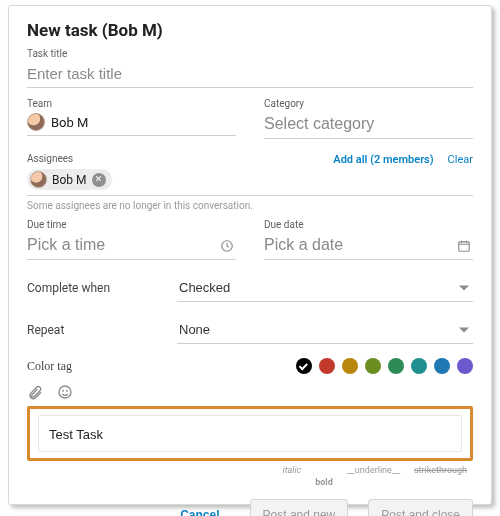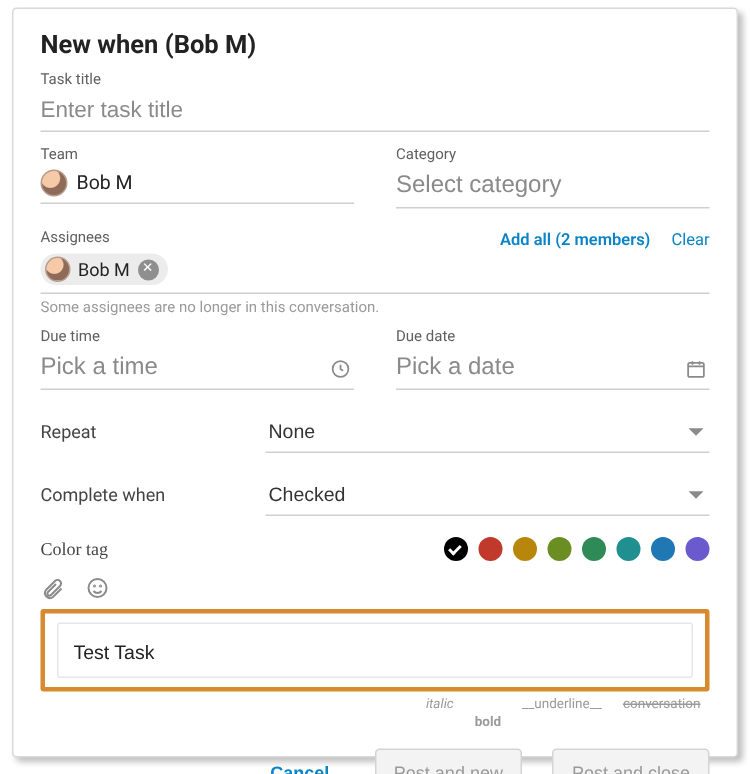--- a/index.html
+++ b/index.html
@@ -94,21 +94,21 @@
     background:#f3f3f3; color:#9a9a9a; cursor:not-allowed;
   }
   .btn.cancel { border:none; background:transparent; color:#0a84c6; font-weight:600; cursor:pointer; padding:8px 10px; }
   svg { display:block; }
 </style>
 </head>
 <body>
 
 <div class="modal">
 
-  <div class="title">New when (Bob M)</div>
+  <div class="title">New task (Bob M)</div>
 
   <div class="section">
     <div class="label">Task title</div>
     <input class="field-line ph" type="text" placeholder="Enter task title" style="">
   </div>
 
   <div class="row section">
     <div class="col">
       <div class="label">Team</div>
       <div class="team-row">
@@ -161,31 +161,31 @@
           <svg width="14" height="14" viewBox="0 0 24 24" fill="none" stroke="#8a8a8a" stroke-width="2">
             <rect x="3" y="5" width="18" height="16" rx="2"></rect>
               <path d="M3 9h18M8 3v4M16 3v4"></path>
           </svg>
         </span>
       </div>
     </div>
   </div>
 
   <div class="select-row">
+    <div class="select-label">Complete when</div>
+    <div class="select-field">
+      <input class="select-input" readonly="" value="Checked" style="">
+      <span class="caret"></span>
+    </div>
+  </div>
+
+  <div class="select-row">
     <div class="select-label">Repeat</div>
     <div class="select-field">
       <input class="select-input" readonly="" value="None" style="">
-      <span class="caret"></span>
-    </div>
-  </div>
-
-  <div class="select-row">
-    <div class="select-label">Complete when</div>
-    <div class="select-field">
-      <input class="select-input" readonly="" value="Checked" style="">
       <span class="caret"></span>
     </div>
   </div>
 
   <div class="colors">
     <div class="colors-label">Color tag</div>
     <div class="swatches" id="swatches">
         <span class="sw selected" style="background: rgb(0, 0, 0);"></span>
         <span class="sw" style="background: rgb(192, 57, 43);"></span>
         <span class="sw" style="background: rgb(184, 134, 11);"></span>
@@ -216,21 +216,21 @@
   <div class="desc-wrap">
     <div class="desc-inner">
       <input class="desc-input" type="text" value="Test Task" style="">
     </div>
   </div>
 
   <div class="fmt-row">
     <span class="it">italic</span>
     <span class="bd">bold</span>
     <span>__underline__</span>
-    <span class="st">conversation</span>
+    <span class="st">strikethrough</span>
   </div>
 
   <div class="footer">
     <button class="btn cancel">Cancel</button>
     <button class="btn" disabled="">Post and new</button>
     <button class="btn" disabled="">Post and close</button>
   </div>
 
 </div>
 

